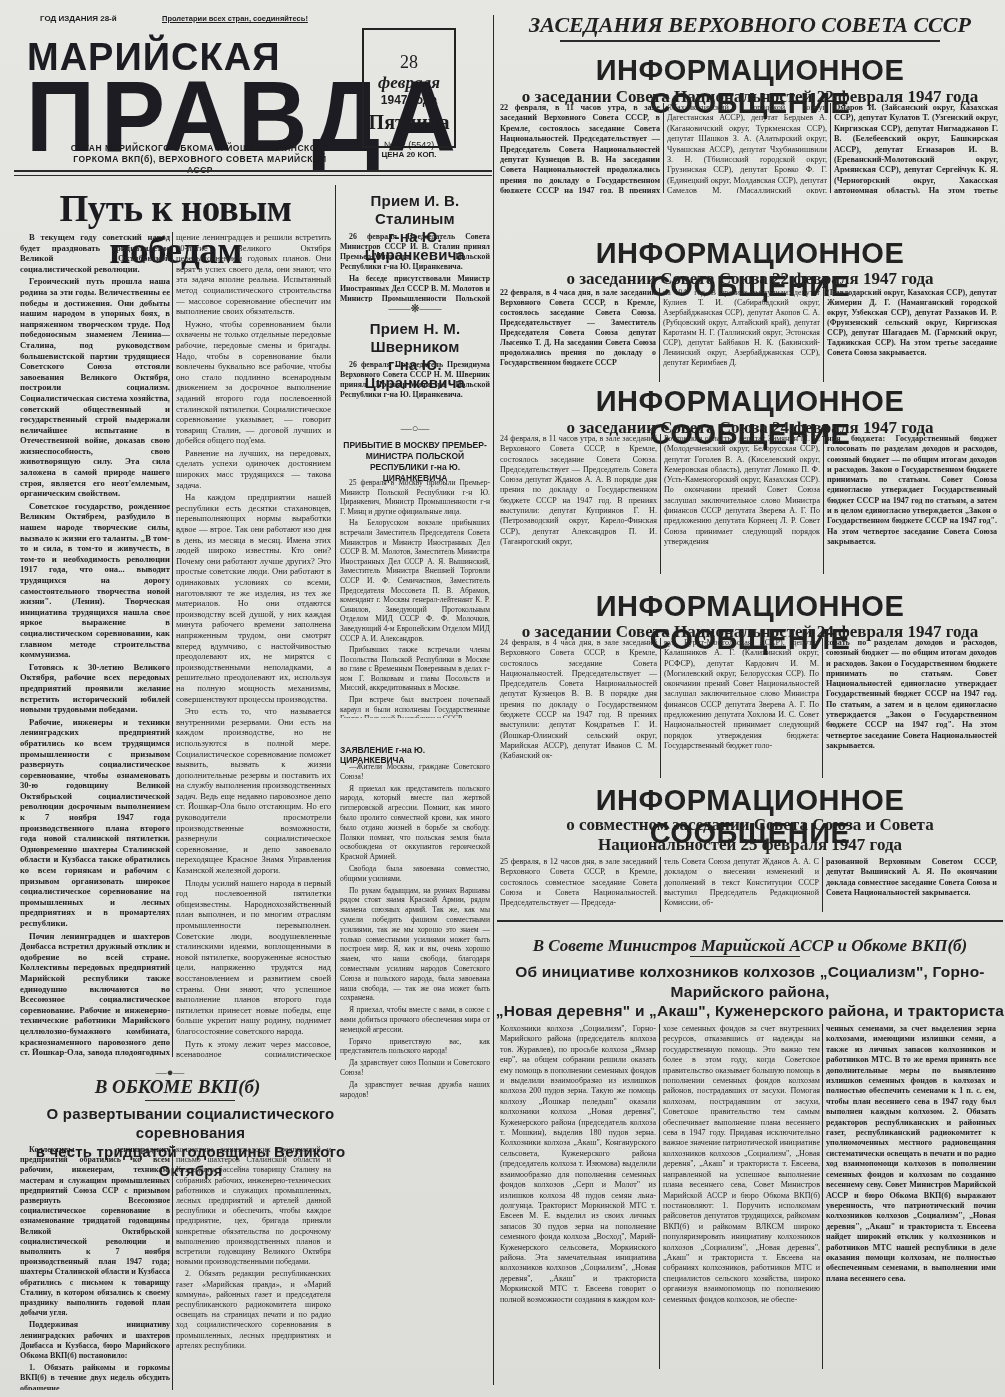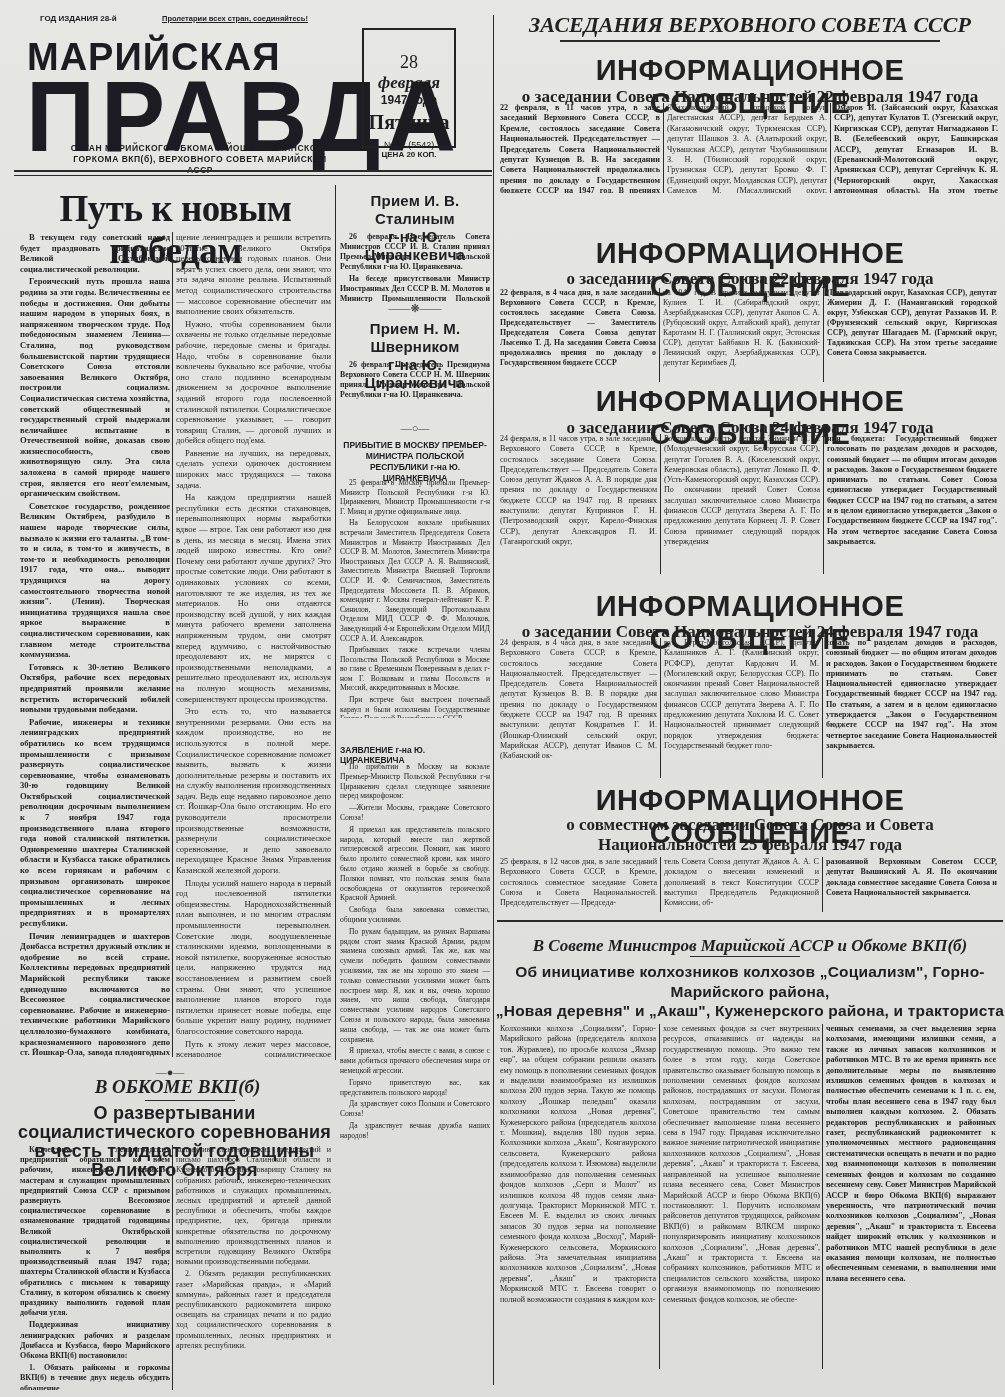--- a/index.html
+++ b/index.html
@@ -74,27 +74,27 @@
     <p>Равнение на лучших, на передовых, сделать успехи одиночек достоянием широких масс трудящихся — такова задача.</p>
     <p>На каждом предприятии нашей республики есть десятки стахановцев, перевыполняющих нормы выработки вдвое — втрое. Так они работают изо дня в день, из месяца в месяц. Имена этих людей широко известны. Кто они? Почему они работают лучше других? Это простые советские люди. Они работают в одинаковых условиях со всеми, наготовляют те же изделия, из тех же материалов. Но они отдаются производству всей душой, у них каждая минута рабочего времени заполнена напряженным трудом, они смотрят вперед вдумчиво, с настойчивостью преодолевают их, не мирятся с производственными неполадками, а решительно преодолевают их, используя на полную мощность механизмы, совершенствуют процессы производства.</p>
     <p>Это есть то, что называется внутренними резервами. Они есть на каждом производстве, но не используются в полной мере. Социалистическое соревнование поможет выявить, вызвать к жизни дополнительные резервы и поставить их на службу выполнения производственных задач. Ведь еще недавно паровозное депо ст. Йошкар-Ола было отстающим. Но его руководители просмотрели производственные возможности, развернули социалистическое соревнование, и депо завоевало переходящее Красное Знамя Управления Казанской железной дороги.</p>
     <p>Плоды усилий нашего народа в первый год послевоенной пятилетки общеизвестны. Народнохозяйственный план выполнен, и по многим отраслям промышленности перевыполнен. Советские люди, воодушевленные сталинскими идеями, воплощенными в новой пятилетке, вооруженные ясностью цели, напряженно трудятся над восстановлением и развитием своей страны. Они знают, что успешное выполнение планов второго года пятилетки принесет новые победы, еще больше укрепит нашу родину, поднимет благосостояние советского народа.</p>
     <p>Путь к этому лежит через массовое, всенародное социалистическое соревнование.</p>
   </div>
 
   <div class="abs ornament" style="left:140px;top:1066px;width:60px;">—●—</div>
   <div class="abs h-italic" style="left:20px;top:1076px;width:315px;font-size:19px;">В ОБКОМЕ ВКП(б)</div>
   <div class="hline" style="left:145px;top:1100px;width:90px;"></div>
-  <div class="abs h-cond" style="left:12px;top:1104px;width:325px;font-size:18px;line-height:19px;">
+  <div class="abs h-cond" style="left:28px;top:1104px;width:325px;font-size:15px;line-height:19px;">
     <div>О развертывании социалистического соревнования</div>
     <div>в честь тридцатой годовщины Великого Октября</div>
   </div>
   <div class="col bold" style="left:20px;top:1145px;width:150px;height:245px;font-size:8px;line-height:10.2px;">
     <p>Коллективы ленинградских предприятий обратились ко всем рабочим, инженерам, техникам, мастерам и служащим промышленных предприятий Союза ССР с призывом развернуть Всесоюзное социалистическое соревнование в ознаменование тридцатой годовщины Великой Октябрьской социалистической революции и выполнить к 7 ноября производственный план 1947 года; шахтеры Сталинской области и Кузбасса обратились с письмом к товарищу Сталину, в котором обязались к своему празднику выполнить годовой план добычи угля.</p>
-    <p>Поддерживая инициативу ленинградских рабочих и разделам Донбасса и Кузбасса, бюро Марийского Обкома ВКП(б) постановило:</p>
+    <p>Поддерживая инициативу ленинградских рабочих и шахтеров Донбасса и Кузбасса, бюро Марийского Обкома ВКП(б) постановило:</p>
     <p>1. Обязать райкомы и горкомы ВКП(б) в течение двух недель обсудить обращение</p>
   </div>
   <div class="vline" style="left:172px;top:1145px;height:245px;"></div>
   <div class="col" style="left:176px;top:1145px;width:155px;height:245px;font-size:8px;line-height:10.2px;">
     <p style="text-indent:0">коллектива ленинградских предприятий и письмо шахтеров Сталинской области и Кузнецкого бассейна товарищу Сталину на собраниях рабочих, инженерно-технических работников и служащих промышленных, лесных предприятий и артелей данной республики и обеспечить, чтобы каждое предприятие, цех, бригада приняли конкретные обязательства по досрочному выполнению производственных планов и встретили годовщину Великого Октября новыми производственными победами.</p>
     <p>2. Обязать редакции республиканских газет «Марийская правда», и «Марий коммуна», районных газет и председателя республиканского радиокомитета широко освещать на страницах печати и по радио ход социалистического соревнования в промышленных, лесных предприятиях и артелях республики.</p>
   </div>
 
   <div class="abs h-cond" style="left:338px;top:192px;width:154px;font-size:15px;line-height:18px;">
     <div>Прием И. В. Сталиным</div>
@@ -119,21 +119,20 @@
   <div class="col" style="left:340px;top:478px;width:150px;height:240px;font-size:7.6px;line-height:9.6px;">
     <p>25 февраля в Москву прибыли Премьер-Министр Польской Республики г-н Ю. Циранкевич, Министр Промышленности г-н Г. Минц и другие официальные лица.</p>
     <p>На Белорусском вокзале прибывших встречали Заместитель Председателя Совета Министров и Министр Иностранных Дел СССР В. М. Молотов, Заместитель Министра Иностранных Дел СССР А. Я. Вышинский, Заместитель Министра Внешней Торговли СССР И. Ф. Семичастнов, Заместитель Председателя Моссовета П. В. Абрамов, комендант г. Москвы генерал-лейтенант К. Р. Синилов, Заведующий Протокольным Отделом МИД СССР Ф. Ф. Молочков, Заведующий 4-м Европейским Отделом МИД СССР А. И. Александров.</p>
     <p>Прибывших также встречали члены Посольства Польской Республики в Москве во главе с Временным Поверенным в делах г-ном Г. Волковым и главы Посольств и Миссий, аккредитованных в Москве.</p>
     <p>При встрече был выстроен почетный караул и были исполнены Государственные Гимны Польской Республики и СССР.</p>
 
   </div>
 
   <div class="abs sans" style="left:340px;top:745px;width:150px;font-size:8.5px;font-weight:bold;text-align:left;">ЗАЯВЛЕНИЕ г-на Ю. ЦИРАНКЕВИЧА</div>
   <div class="col" style="left:340px;top:762px;width:150px;height:625px;font-size:7.6px;line-height:9.8px;">
-    <p>По прибытии в Москву на вокзале Премьер-Министр Польской Республики г-н Циранкевич сделал следующее заявление перед микрофоном:</p>
     <p>—Жители Москвы, граждане Советского Союза!</p>
     <p>Я приехал как представитель польского народа, который вместе пал жертвой гитлеровской агрессии. Помнит, как много было пролито совместной крови, как много было отдано жизней в борьбе за свободу. Поляки помнят, что польская земля была освобождена от оккупантов героической Красной Армией.</p>
     <p>Свобода была завоевана совместно, общими усилиями.</p>
     <p>По рукам бадыщцам, на руинах Варшавы рядом стоят знамя Красной Армии, рядом знамена союзных армий. Так же, как мы сумели победить фашизм совместными усилиями, так же мы хорошо это знаем — только совместными усилиями может быть построен мир. Я, как и вы, очень хорошо знаем, что наша свобода, благодаря совместным усилиям народов Советского Союза и польского народа, была завоевана наша свобода, — так же она может быть сохранена.</p>
     <p>Я приехал, чтобы вместе с вами, в союзе с вами добиться прочного обеспечения мира от немецкой агрессии.</p>
     <p>Горячо приветствую вас, как представитель польского народа!</p>
     <p>Да здравствует союз Польши и Советского Союза!</p>
     <p>Да здравствует вечная дружба наших народов!</p>
   </div>
 

